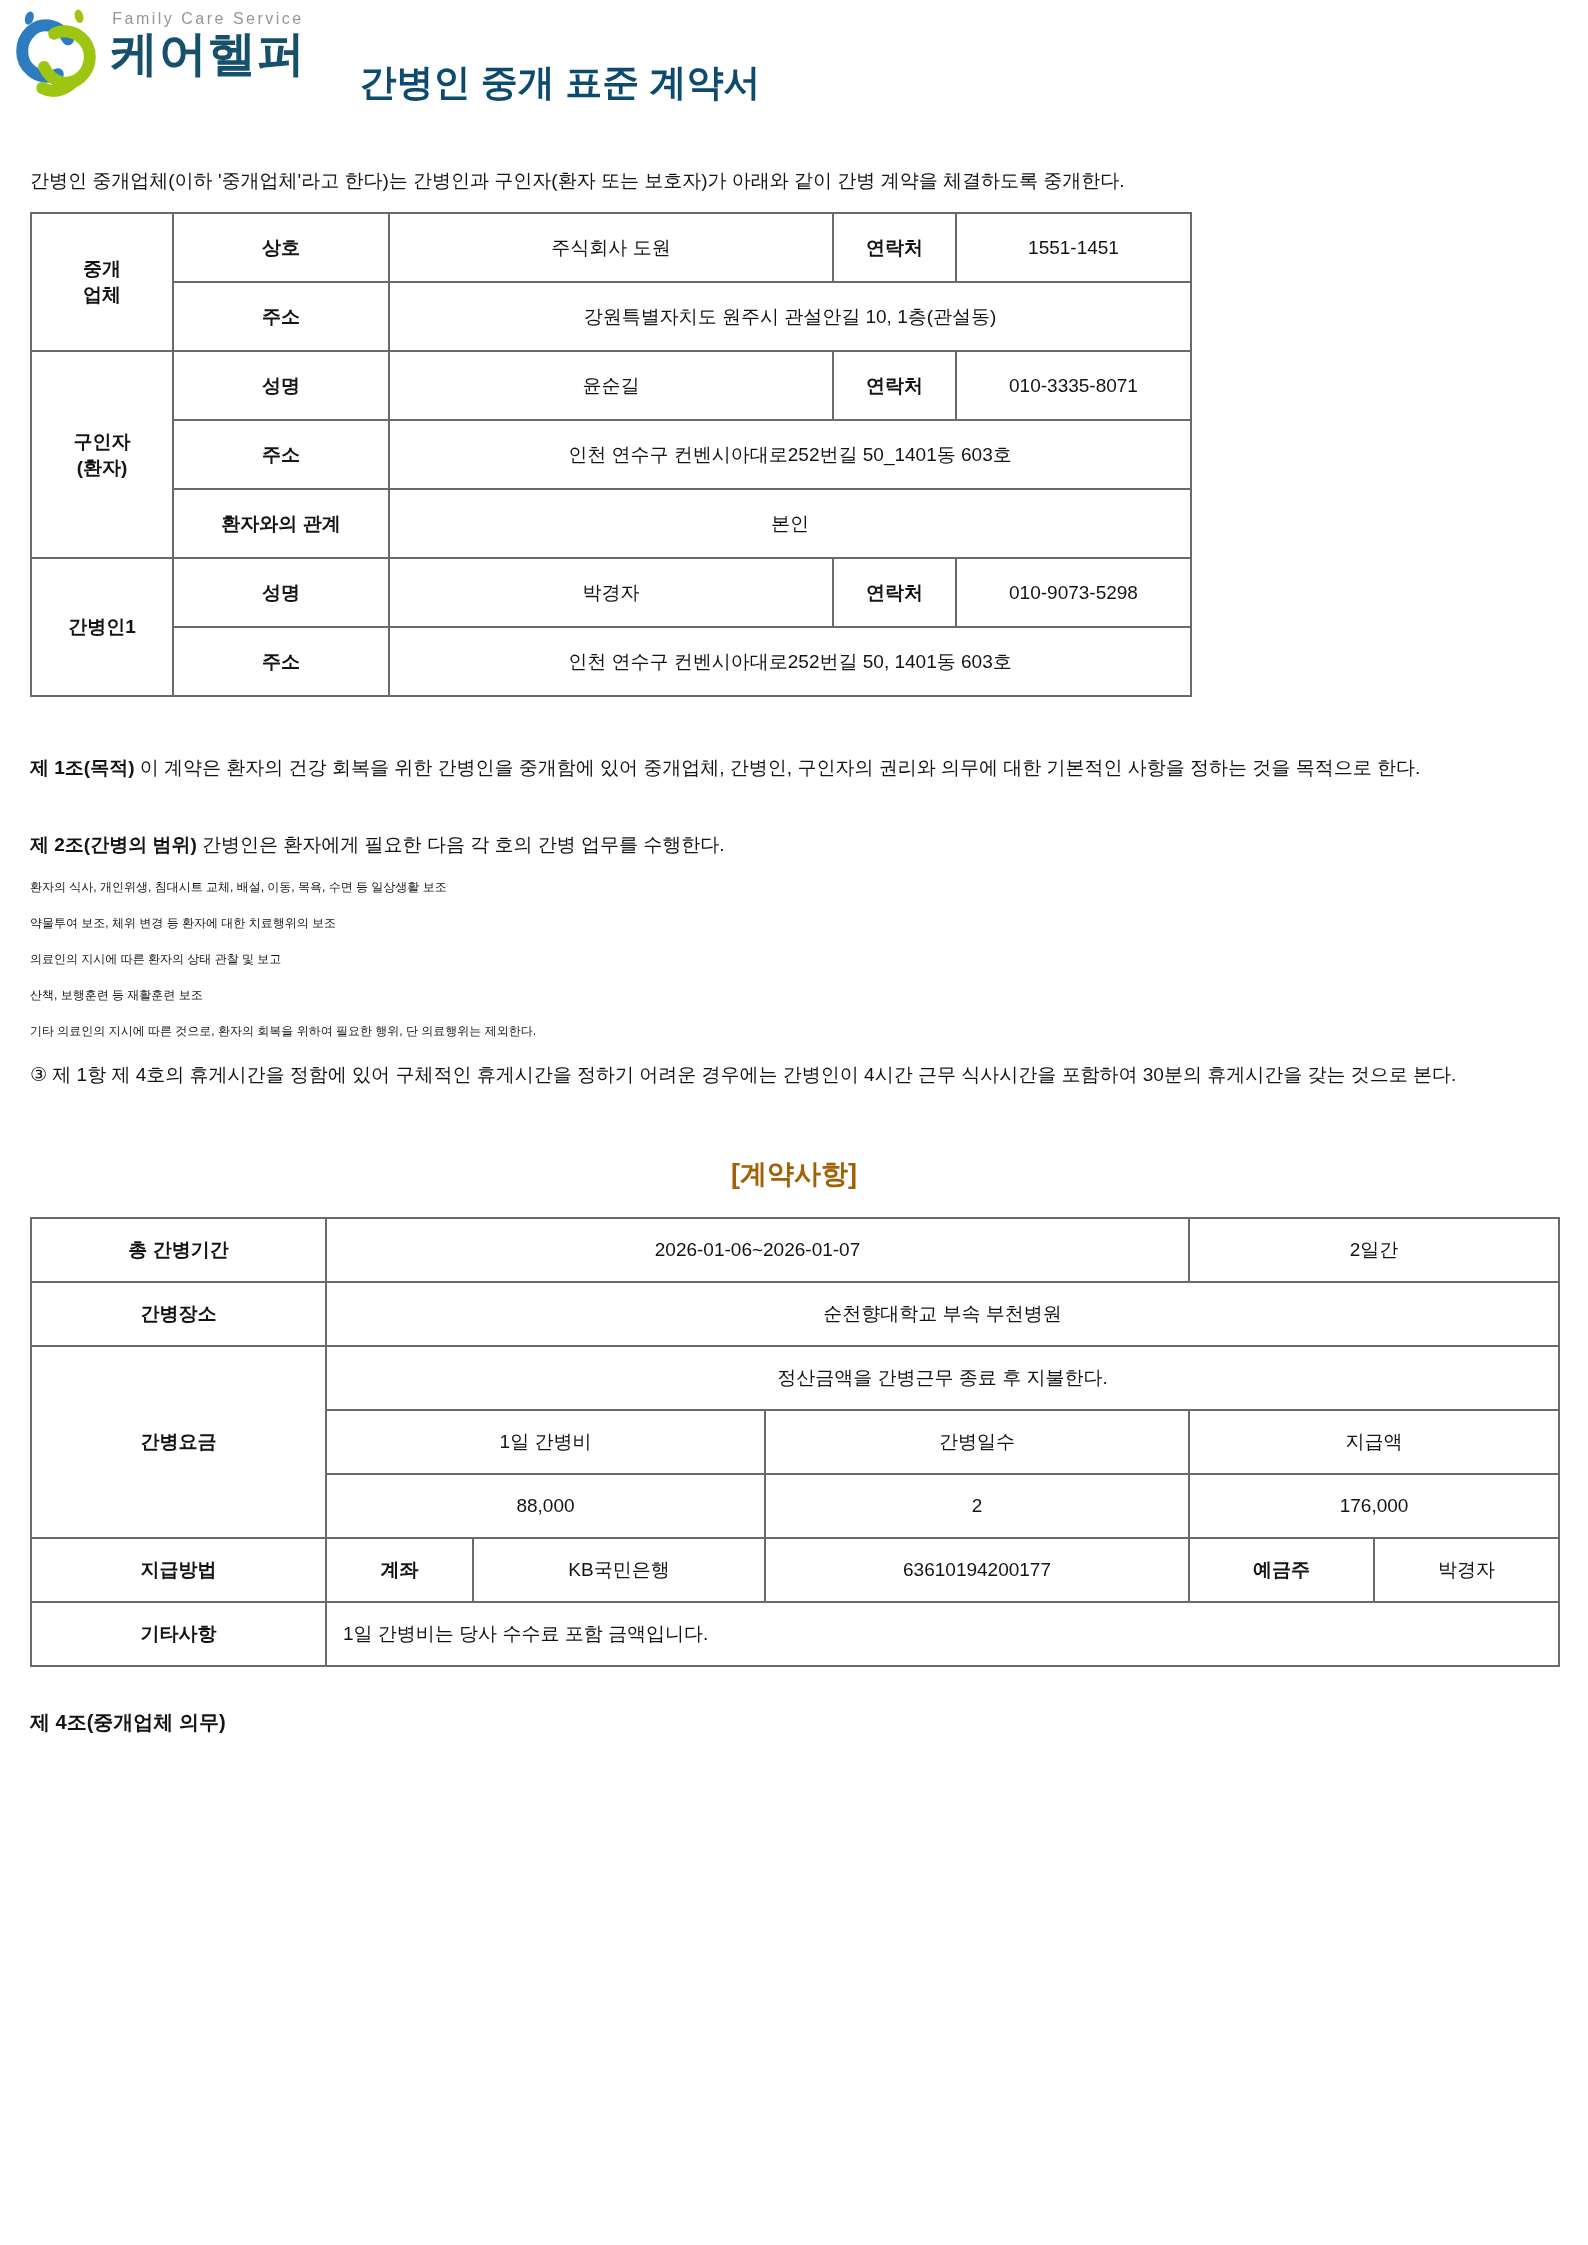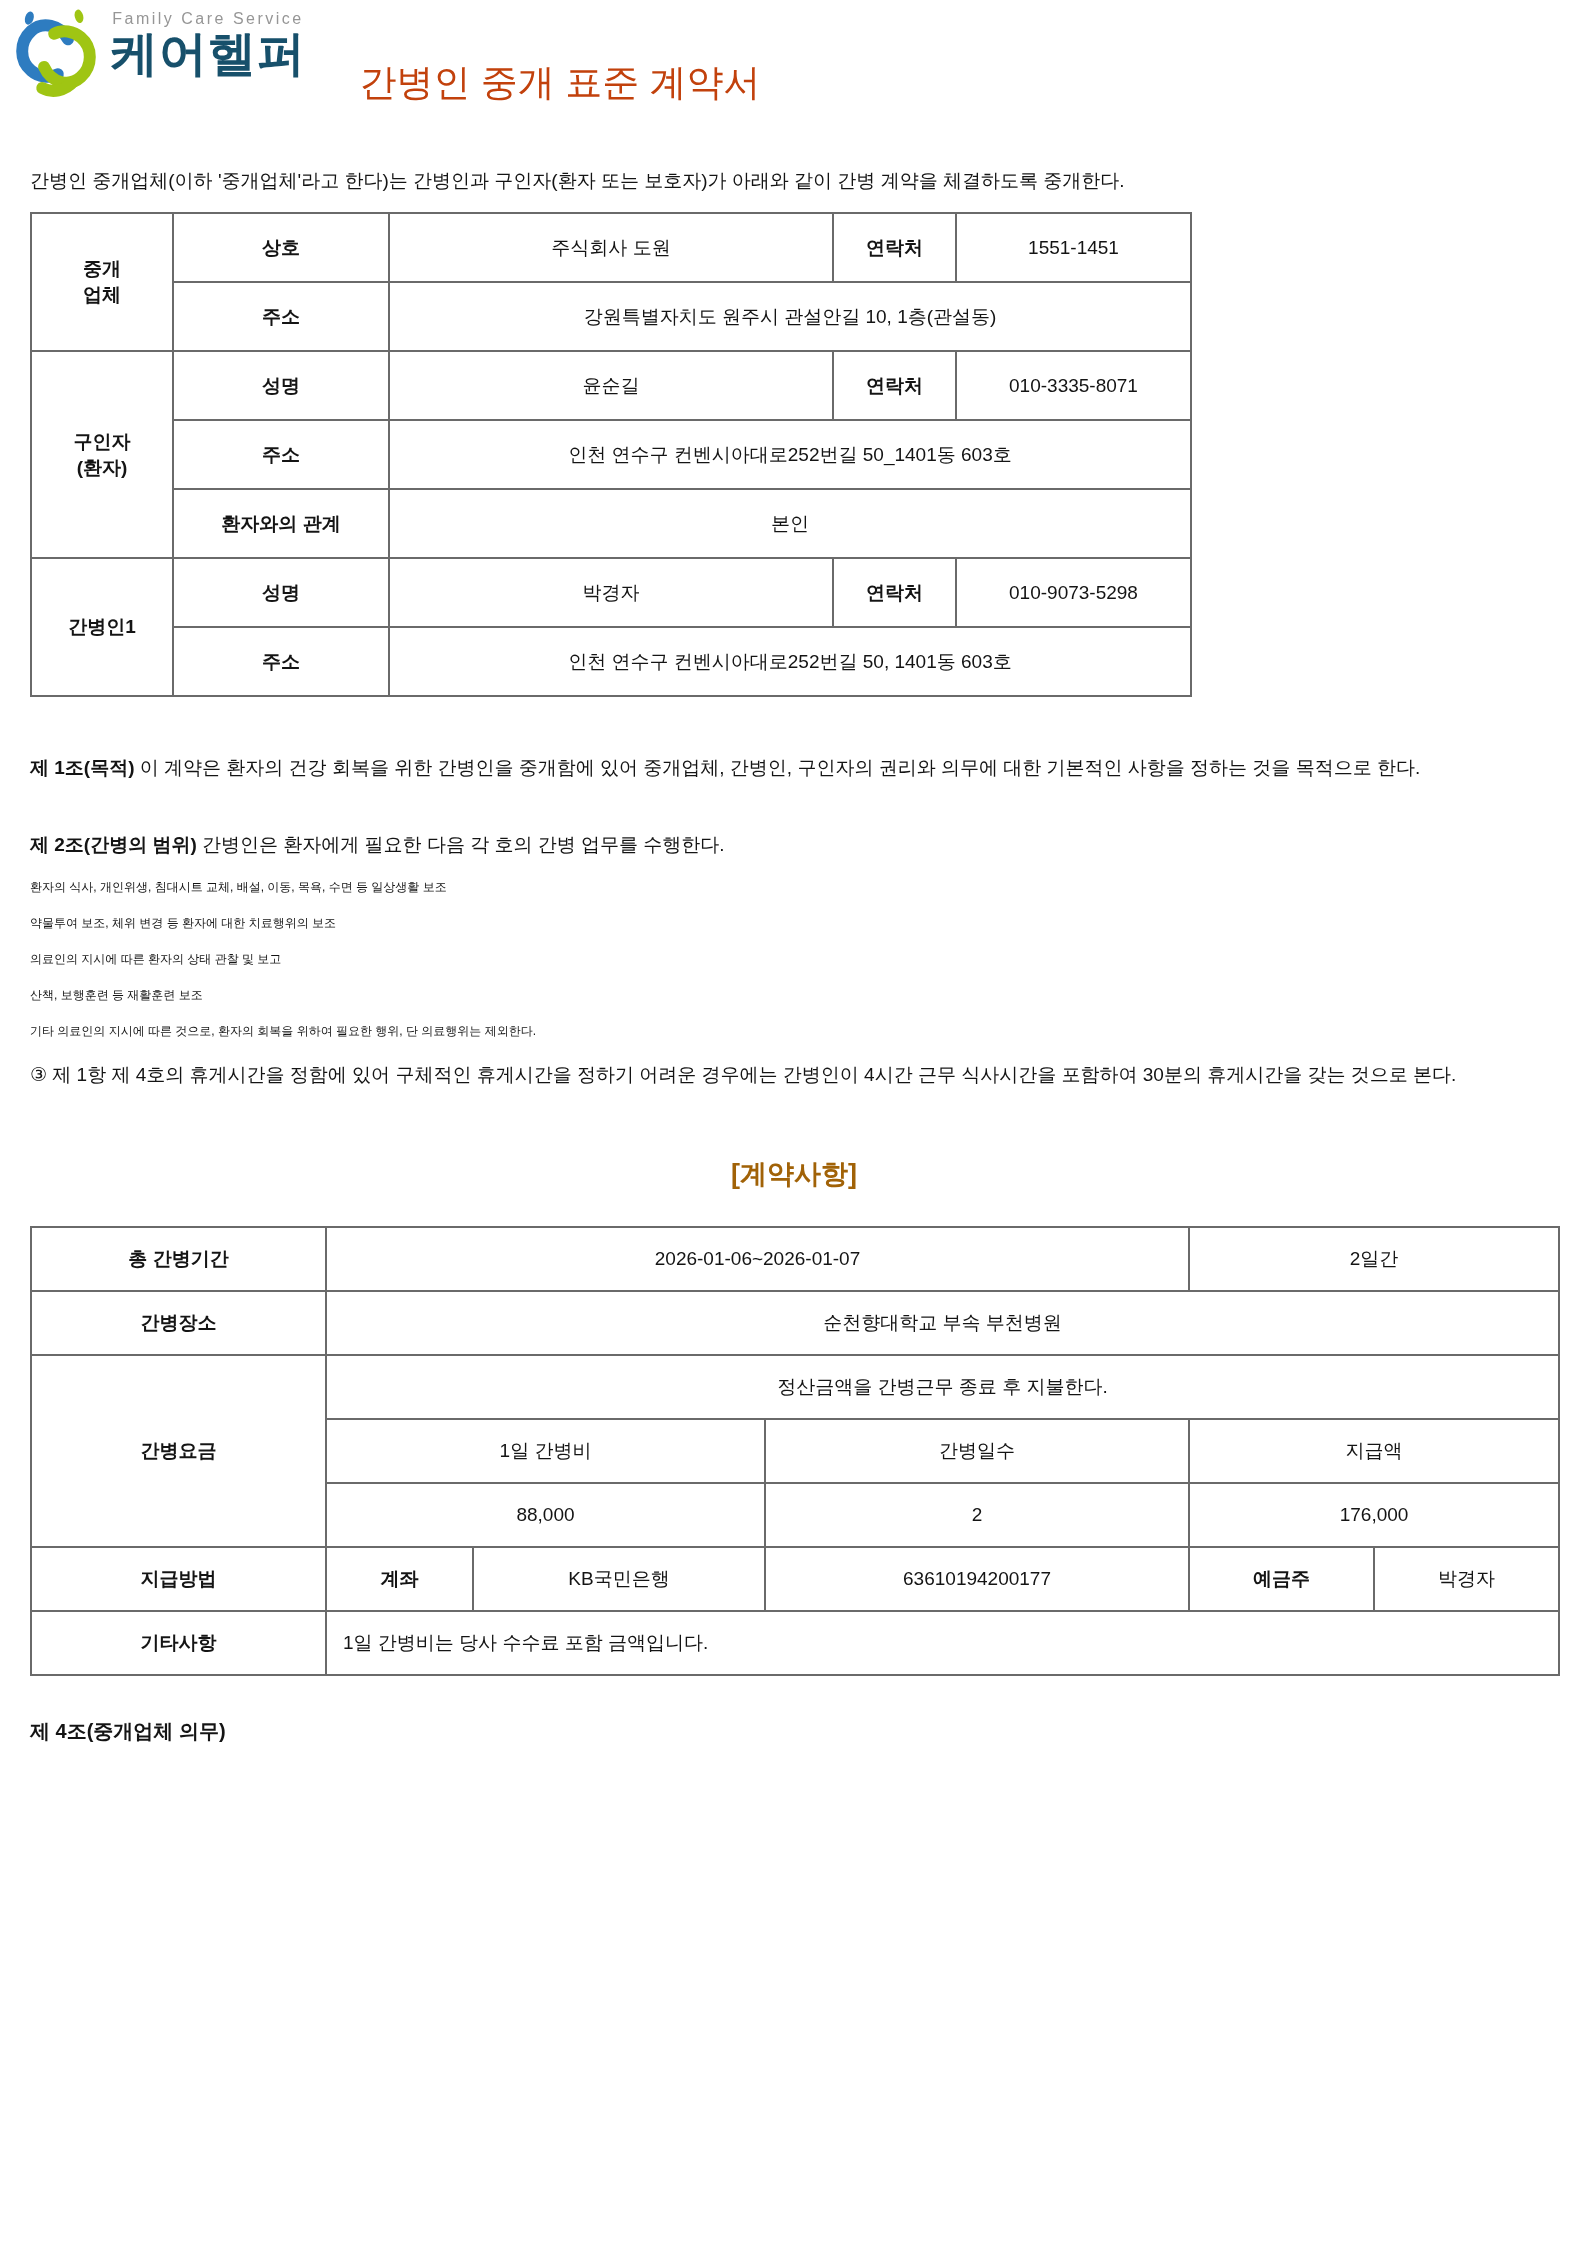--- a/index.html
+++ b/index.html
@@ -21,30 +21,30 @@
   .logo{position:absolute;top:6px;left:10px;display:flex;align-items:flex-start;gap:8px;}
   .logo-icon{width:92px;height:96px;flex:0 0 auto;}
   .logo-icon .blue{stroke:var(--logo-blue);fill:none;stroke-width:13;stroke-linecap:round;}
   .logo-icon .green{stroke:var(--logo-green);fill:none;stroke-width:13;stroke-linecap:round;}
   .logo-icon .blue-dot{fill:var(--logo-blue);}
   .logo-icon .green-dot{fill:var(--logo-green);}
   .logo-text{padding-top:4px;}
   .tagline{font-size:16px;color:#969696;letter-spacing:2.5px;text-align:center;white-space:nowrap;}
   .brand{font-size:48px;font-weight:800;color:var(--brand-color);line-height:1.08;letter-spacing:1px;white-space:nowrap;}
   .doc-title{position:absolute;top:58px;left:30px;width:1060px;margin:0;text-align:center;
-    font-size:37px;font-weight:400;color:#c2410c;letter-spacing:0;}
+    font-size:37px;font-weight:700;color:#0c4a6e;letter-spacing:0;}
   
   .intro{margin:24px 30px 16px;font-size:19px;line-height:1.6;}
   
   table{border-collapse:collapse;table-layout:fixed;margin-left:30px;font-size:19px;color:var(--ink);}
   th,td{border:2px solid var(--tbl);text-align:center;vertical-align:middle;padding:4px 8px;font-weight:400;overflow:hidden;}
   th{font-weight:700;}
   .parties-table{width:1160px;}
   .parties-table th,.parties-table td{height:69px;}
-  .contract-table{width:1528px;margin-top:34px;}
+  .contract-table{width:1528px;margin-top:25px;}
   .contract-table th,.contract-table td{height:64px;}
   .group-cell{white-space:pre-line;font-weight:700;}
   .left-cell{text-align:left;padding-left:16px;}
   
   .article{margin:0 30px;font-size:19px;line-height:1.95;}
   .article-a1{margin-top:52px;}
   .article-a2{margin-top:40px;}
   .list-line{margin:13px 30px 0;font-size:12px;line-height:1.9;}
   .article-heading3{margin:44px 30px 0;font-size:19px;font-weight:700;}
   .clause{margin:15px 30px 0;font-size:19px;line-height:1.9;white-space:pre-line;}

